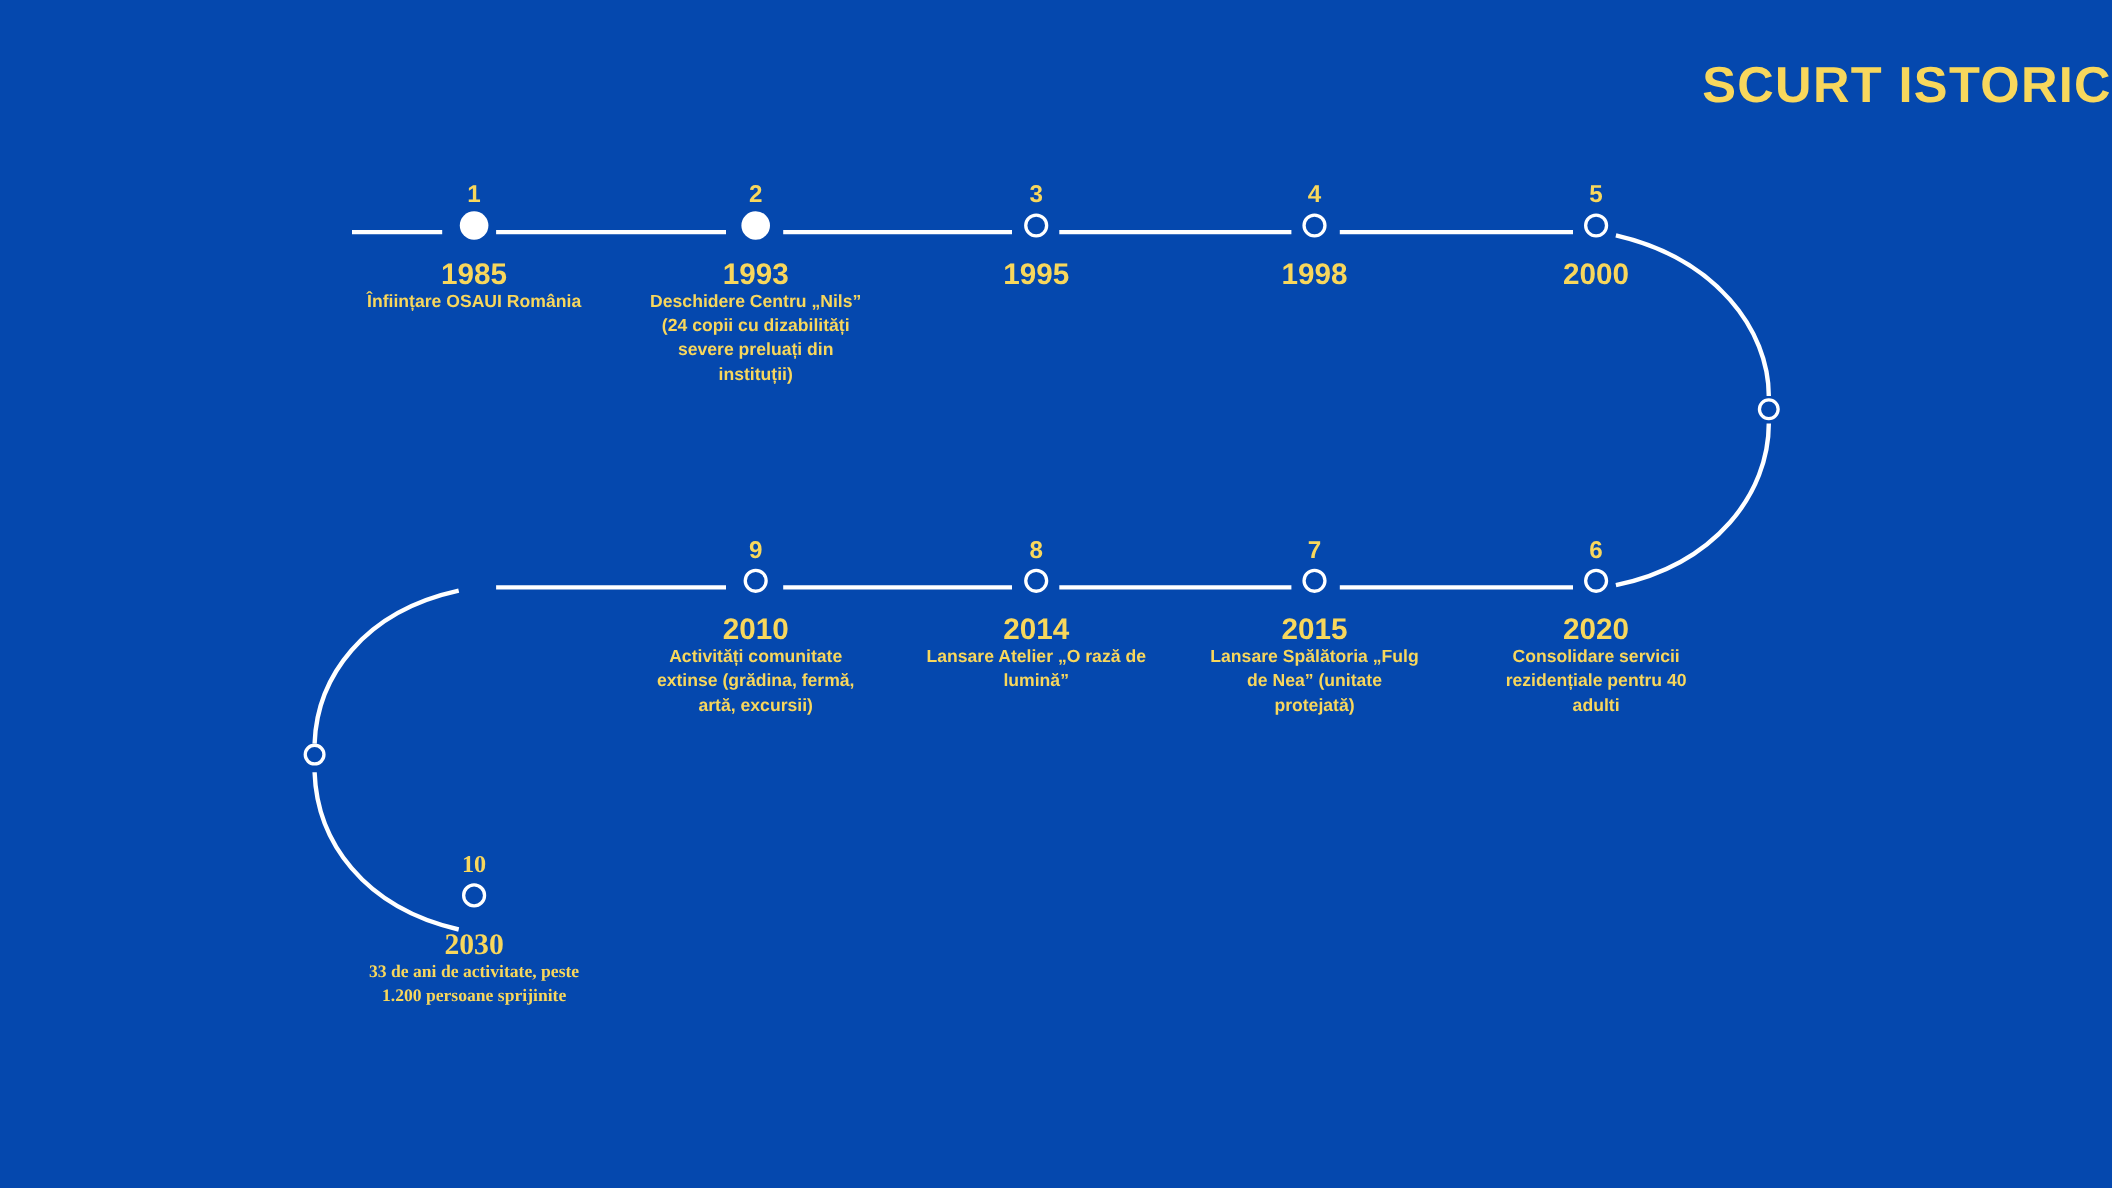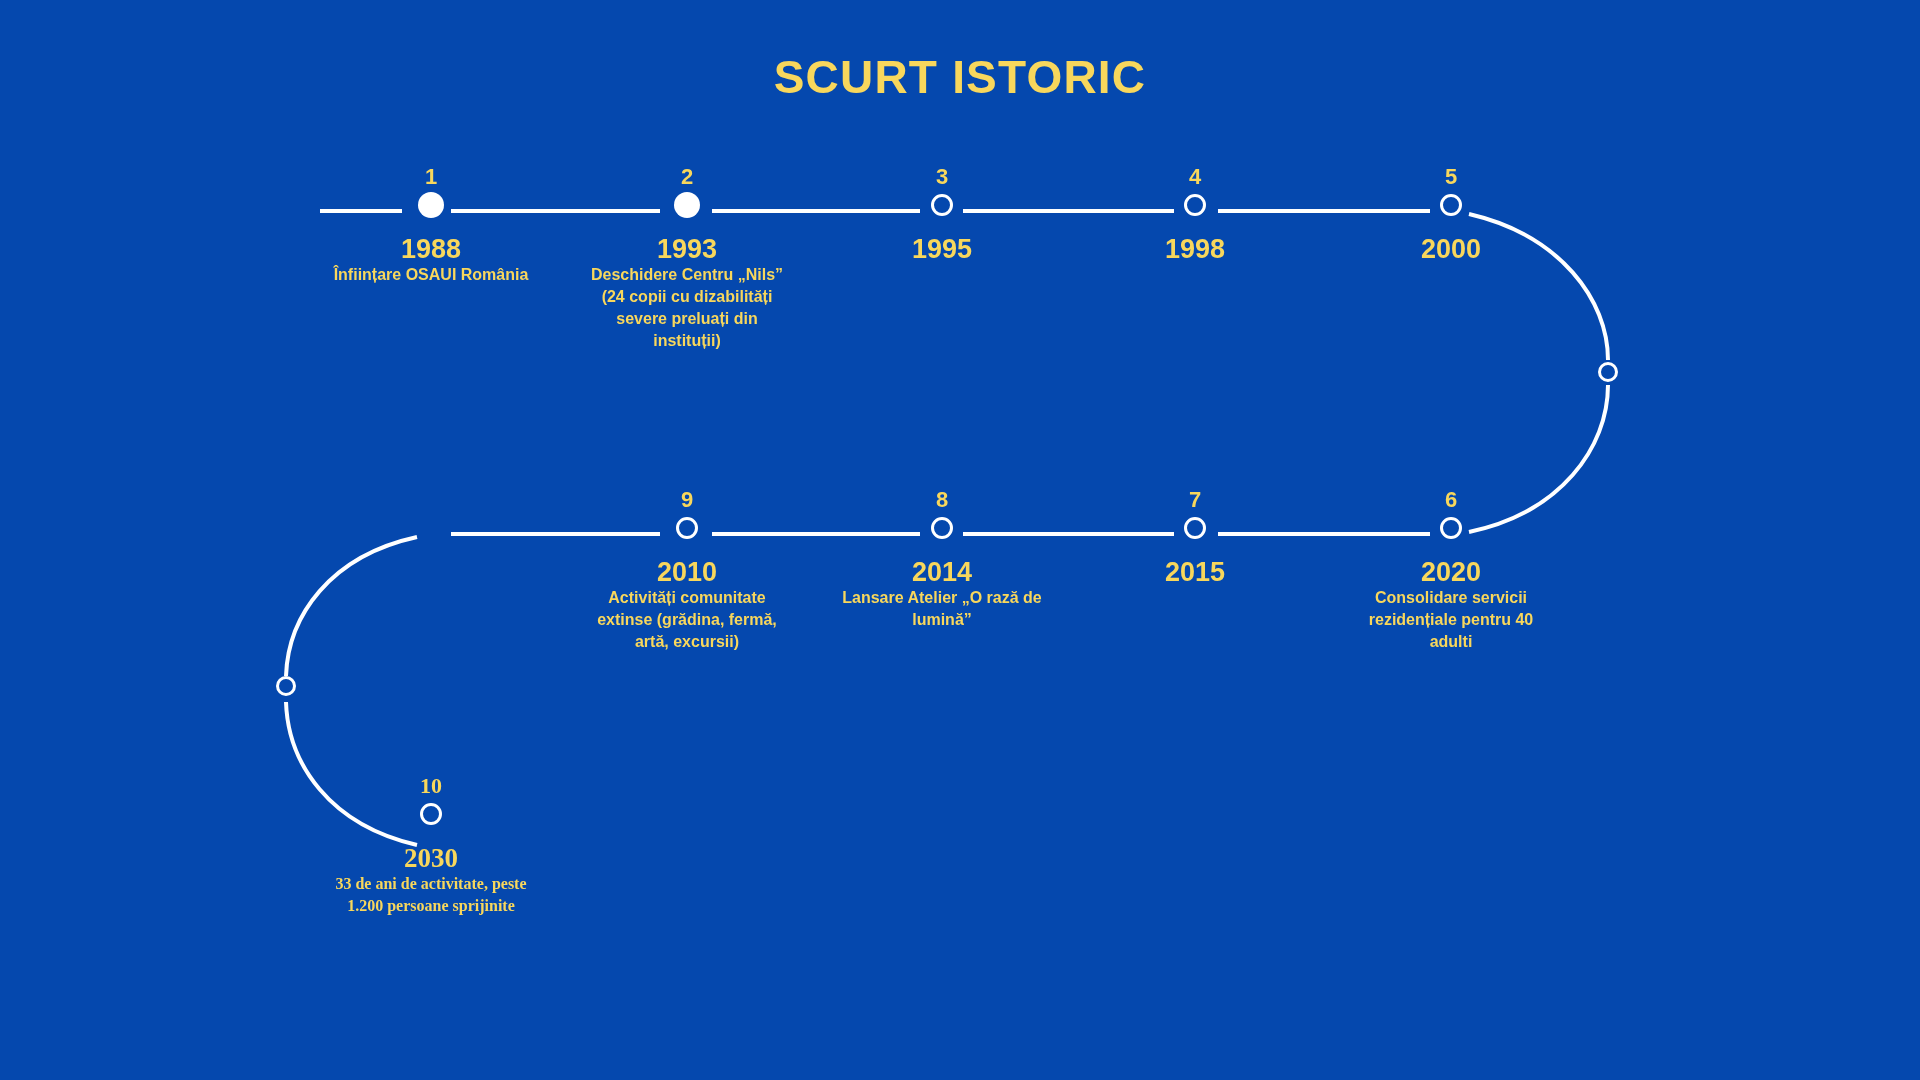--- a/index.html
+++ b/index.html
@@ -21,21 +21,21 @@
     width: 1920px;
     height: 1080px;
   }
 
   
   #page-title {
     position: absolute;
     top: 50px;
     left: 0;
     width: 1920px;
-    text-align: center;
+    text-align: right;
     color: #F8D75C;
     font-size: 46px;
     font-weight: bold;
     letter-spacing: 1.2px;
   }
 
   
   #connectors {
     position: absolute;
     top: 0;
@@ -134,21 +134,21 @@
   </svg>
 
   <div class="turn-dot" style="left:1598px; top:362px;"></div>
   <div class="turn-dot" style="left:276px; top:676px;"></div>
 
   <div class="milestone" style="left:327px; top:166px;">
     <div class="ms-num">1</div>
     <div class="ms-dot-row">
       <div class="ms-dot filled"></div>
     </div>
-    <div class="ms-year">1988</div>
+    <div class="ms-year">1985</div>
     <div class="ms-desc">Înființare OSAUI România</div>
   </div>
 
   <div class="milestone" style="left:583px; top:166px;">
     <div class="ms-num">2</div>
     <div class="ms-dot-row">
       <div class="ms-dot filled"></div>
     </div>
     <div class="ms-year">1993</div>
     <div class="ms-desc">Deschidere Centru „Nils” (24 copii cu dizabilități severe preluați din instituții)</div>
@@ -186,20 +186,21 @@
     <div class="ms-year">2020</div>
     <div class="ms-desc">Consolidare servicii rezidențiale pentru 40 adulti</div>
   </div>
 
   <div class="milestone" style="left:1091px; top:489px;">
     <div class="ms-num">7</div>
     <div class="ms-dot-row">
       <div class="ms-dot"></div>
     </div>
     <div class="ms-year">2015</div>
+    <div class="ms-desc">Lansare Spălătoria „Fulg de Nea” (unitate protejată)</div>
   </div>
 
   <div class="milestone" style="left:838px; top:489px;">
     <div class="ms-num">8</div>
     <div class="ms-dot-row">
       <div class="ms-dot"></div>
     </div>
     <div class="ms-year">2014</div>
     <div class="ms-desc">Lansare Atelier „O rază de lumină”</div>
   </div>

